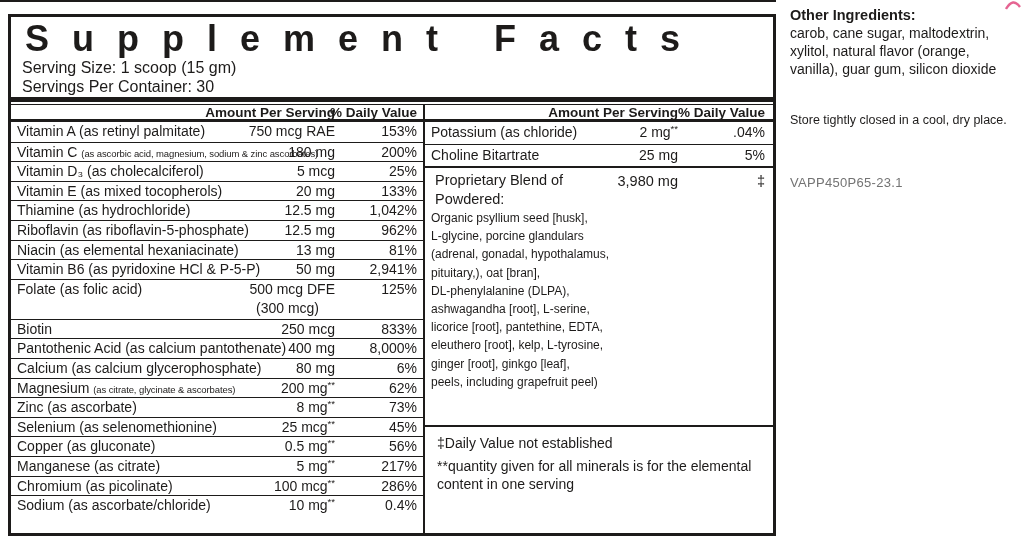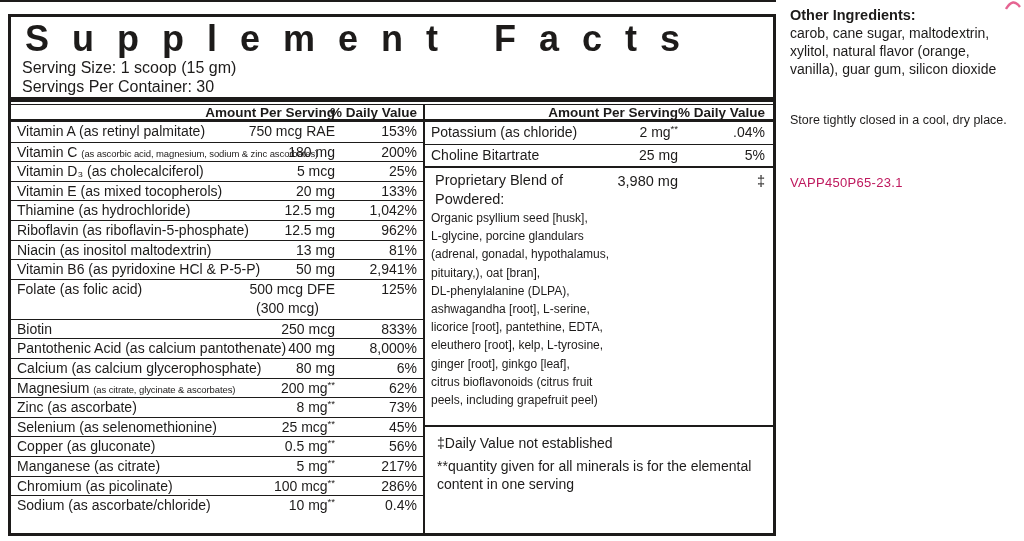--- a/index.html
+++ b/index.html
@@ -60,21 +60,21 @@
   .blend-ing { padding-left:6px; }
   .ing { font-size:12px; line-height:18.2px; white-space:nowrap; }
 
   .footnotes { height:108px; border-top:2px solid #1d1b1a; padding:7px 8px 0 12px; font-size:14px; line-height:18px; }
   .fn-dv { margin-bottom:5px; }
 
   .side { position:absolute; left:790px; top:6px; width:226px; }
   .side-head { font-size:14.5px; font-weight:bold; line-height:18px; }
   .side-text { font-size:14px; line-height:18px; }
   .storage { margin-top:33px; font-size:12.5px; white-space:nowrap; }
-  .side-code { margin-top:46px; font-size:13px; color:#be185d; letter-spacing:0.3px; }
+  .side-code { margin-top:46px; font-size:13px; color:#737373; letter-spacing:0.3px; }
 </style>
 </head>
 <body>
 
 <div class="canvas">
 
   <div class="top-bar"></div>
 
   <svg class="pink-mark" width="16" height="10" viewBox="0 0 16 10">
     <path d="M1,9 Q8,-3 15,7" stroke="#e0497f" stroke-width="2.4" fill="none" opacity="0.85"></path>
@@ -131,21 +131,21 @@
 
             <span class="dv">1,042%</span>
           </div>
             <div class="row">
             <span class="rlabel"><span class="lmain">Riboflavin (as riboflavin-5-phosphate)</span> </span>
             <span class="amt"><span>12.5 mg</span></span>
 
             <span class="dv">962%</span>
           </div>
             <div class="row">
-            <span class="rlabel"><span class="lmain">Niacin (as inositol maltodextrin)</span> </span>
+            <span class="rlabel"><span class="lmain">Niacin (as elemental hexaniacinate)</span> </span>
             <span class="amt"><span>13 mg</span></span>
 
             <span class="dv">81%</span>
           </div>
             <div class="row">
             <span class="rlabel"><span class="lmain">Vitamin B6 (as pyridoxine HCl &amp; P-5-P)</span> </span>
             <span class="amt"><span>50 mg</span></span>
 
             <span class="dv">2,941%</span>
           </div>
@@ -246,21 +246,20 @@
           <div class="blend-ing">
               <div class="ing">Organic psyllium seed [husk],</div>
               <div class="ing">L-glycine, porcine glandulars</div>
               <div class="ing">(adrenal, gonadal, hypothalamus,</div>
               <div class="ing">pituitary,), oat [bran],</div>
               <div class="ing">DL-phenylalanine (DLPA),</div>
               <div class="ing">ashwagandha [root], L-serine,</div>
               <div class="ing">licorice [root], pantethine, EDTA,</div>
               <div class="ing">eleuthero [root], kelp, L-tyrosine,</div>
               <div class="ing">ginger [root], ginkgo [leaf],</div>
-              <div class="ing">citrus bioflavonoids (citrus fruit</div>
               <div class="ing">peels, including grapefruit peel)</div>
             </div>
         </div>
 
         <div class="footnotes">
           <div class="fn-dv">‡Daily Value not established</div>
           <div class="fn-min">**quantity given for all minerals is for the elemental content in one serving</div>
         </div>
       </div>
 

